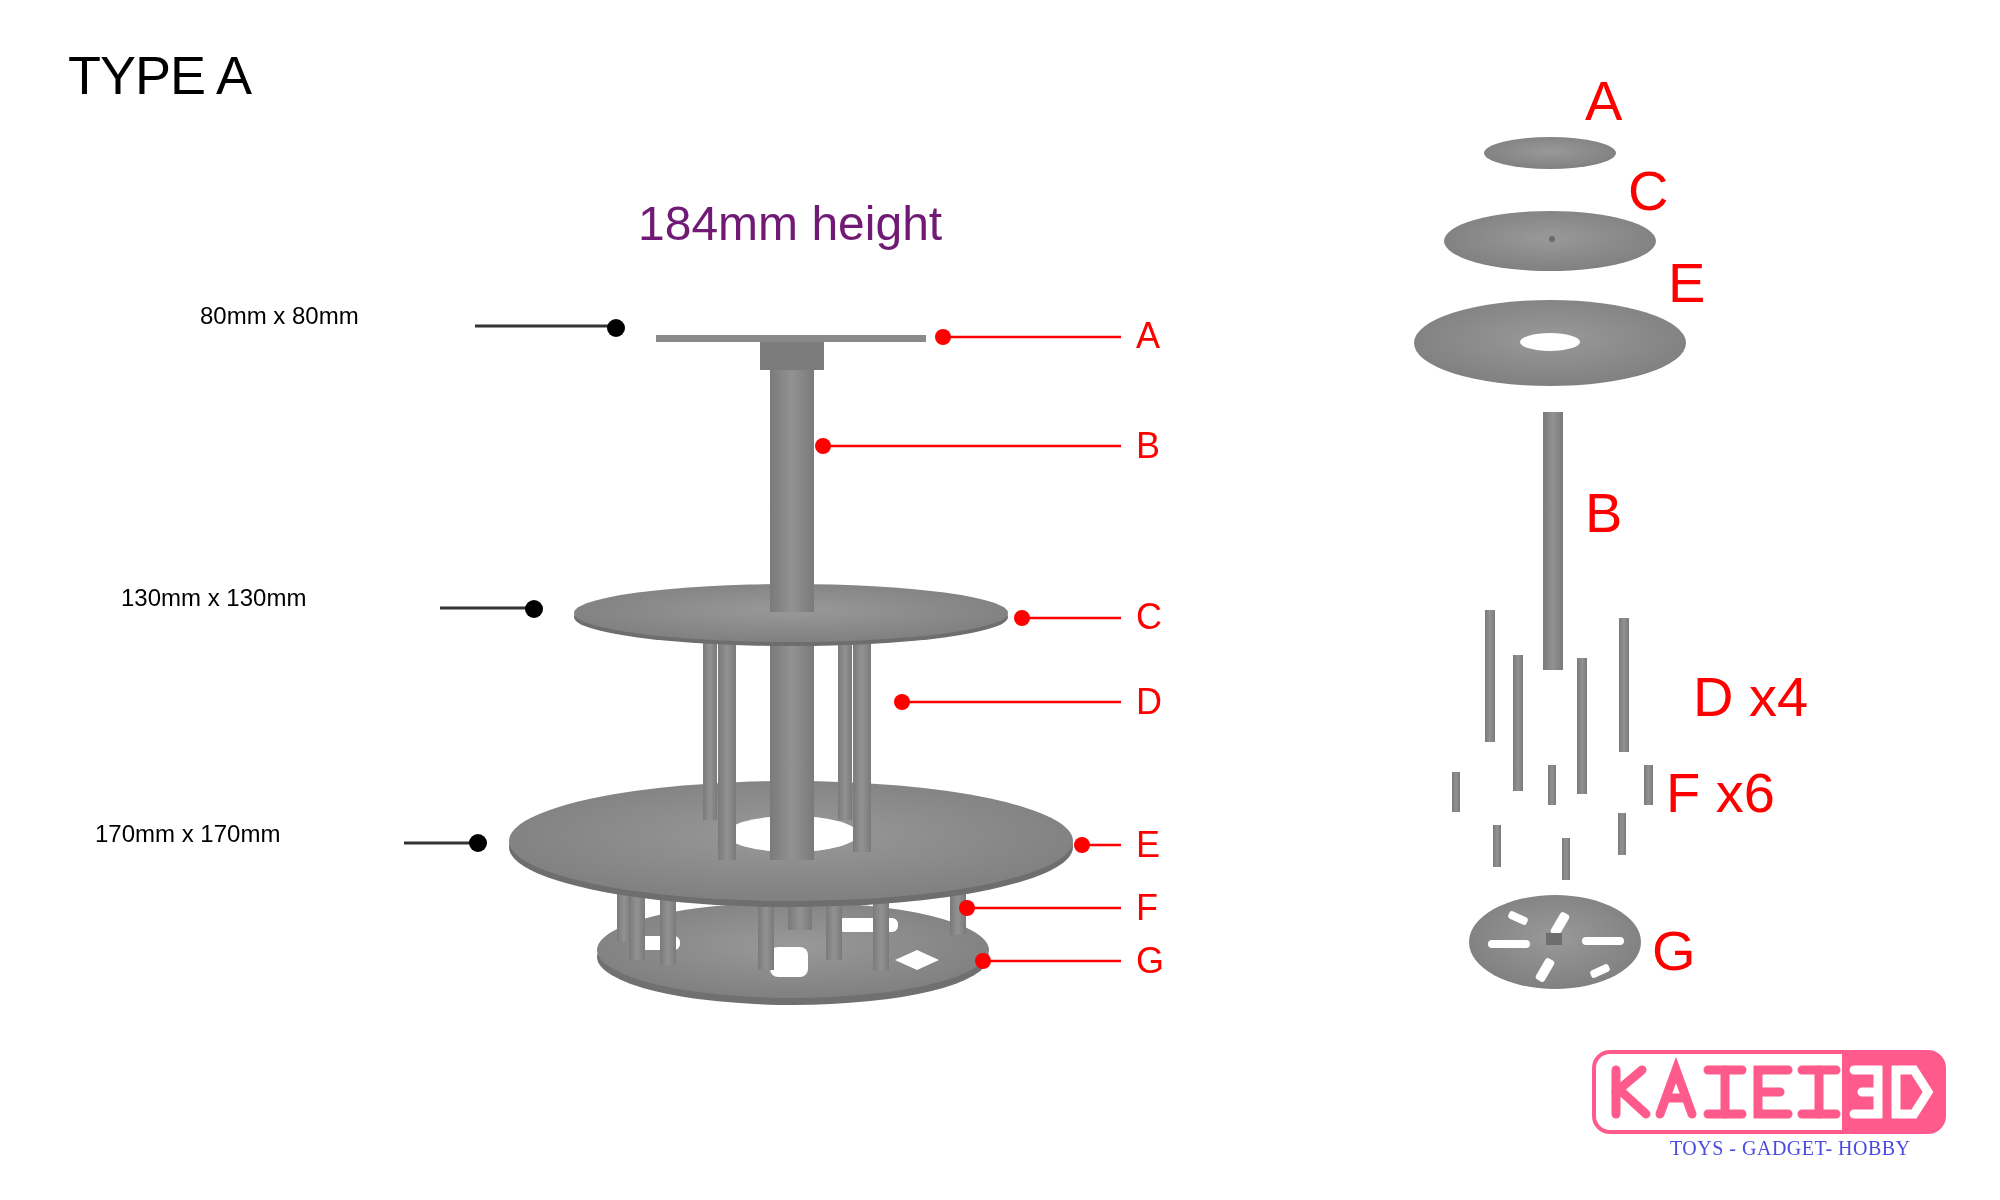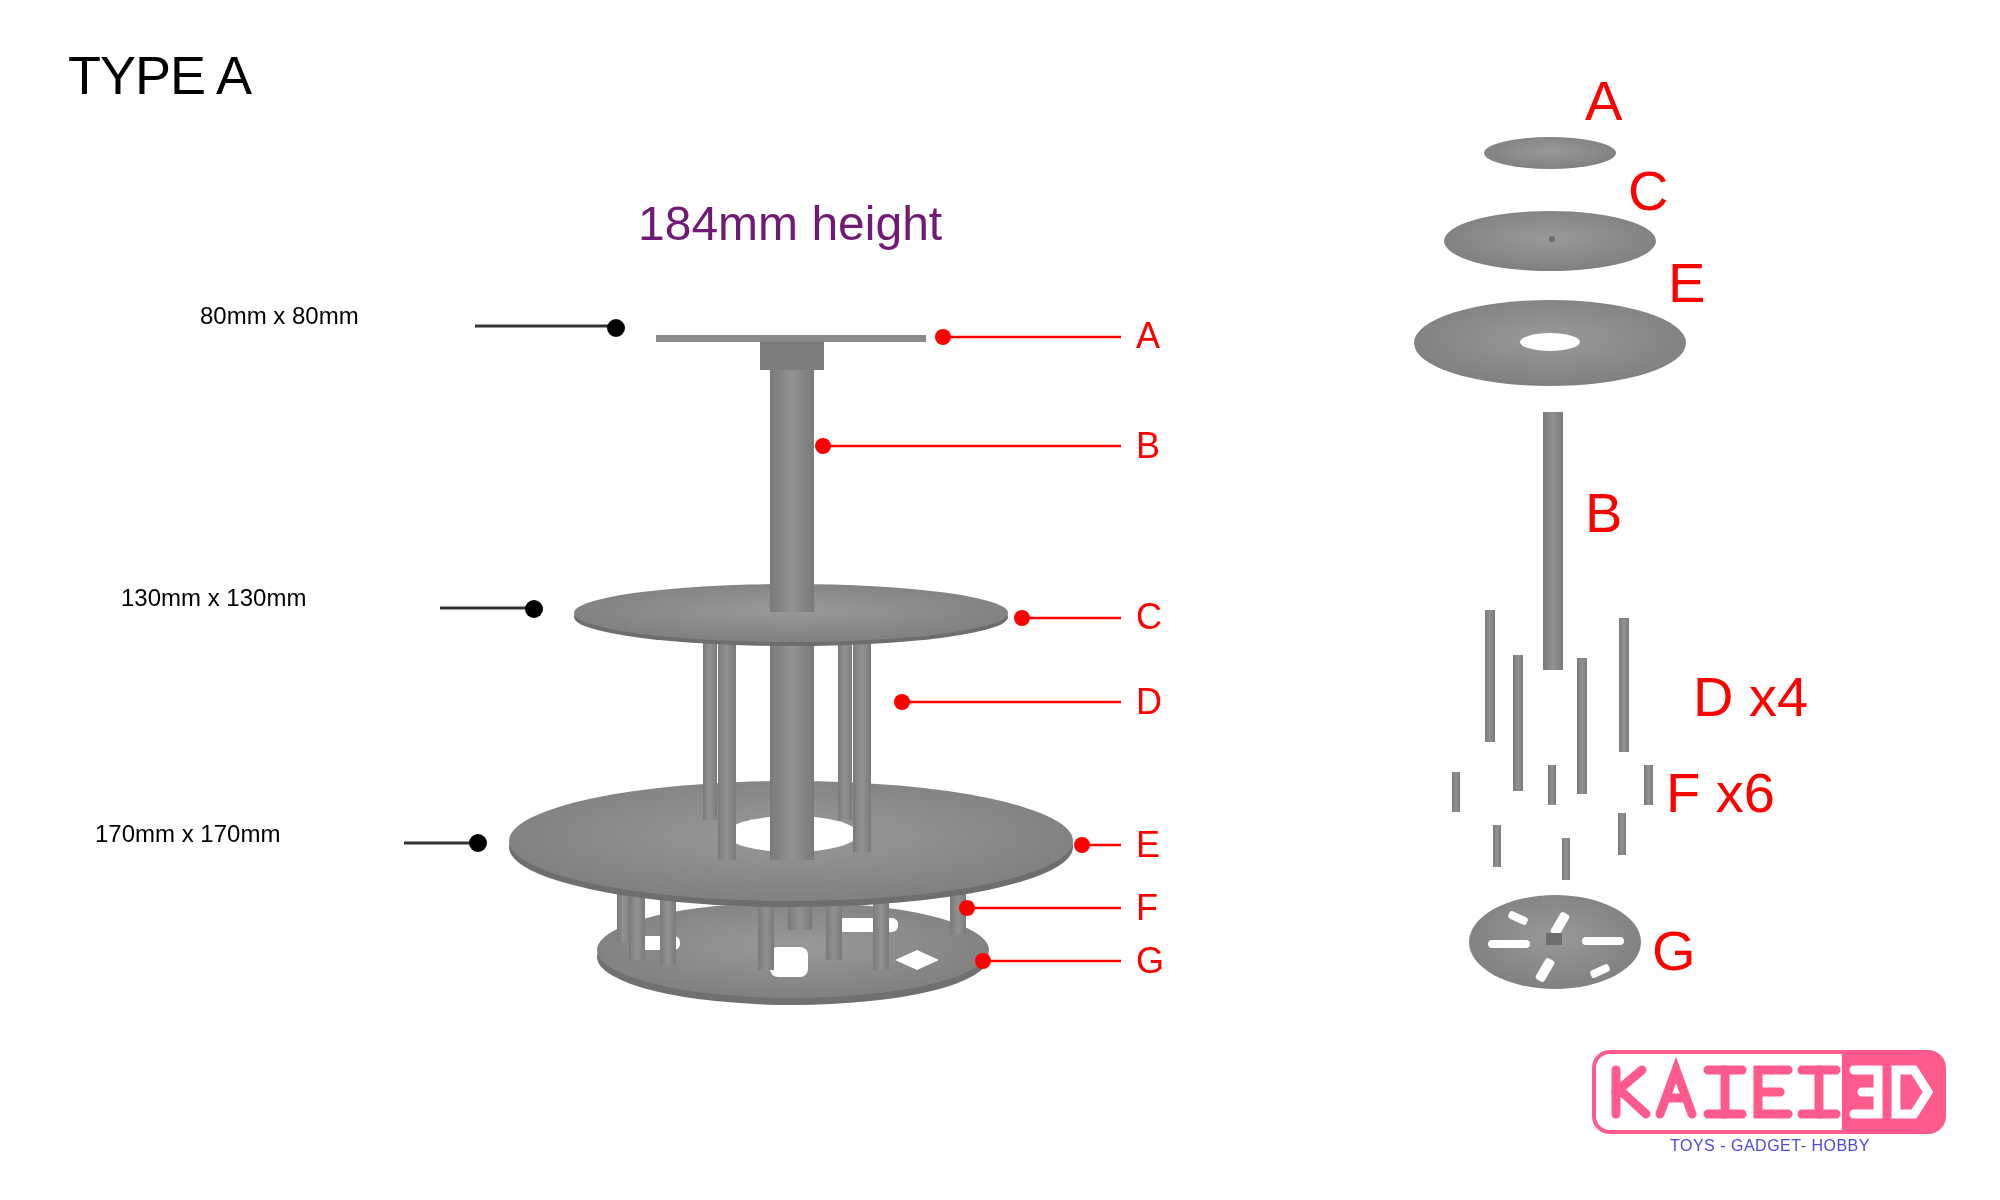--- a/index.html
+++ b/index.html
@@ -5,21 +5,21 @@
   html, body { margin:0; padding:0; background:#ffffff; }
   body { width:2000px; height:1200px; position:relative; overflow:hidden; font-family:"DejaVu Sans", sans-serif; }
   .abs { position:absolute; }
   .title { left:68px; top:44px; font-size:54px; color:#000; font-family:"Liberation Sans", sans-serif; letter-spacing:-1px;text-align:center; }
   .height-label { left:638px; top:196px; font-size:48px; color:#701a75; font-family:"Liberation Sans", sans-serif; }
   .dim { font-size:24px; color:#000; font-family:"Liberation Sans", sans-serif; white-space:nowrap; }
   .part { font-size:36px; color:#ff0000; font-family:"Liberation Sans", sans-serif; }
   .xpart { font-size:56px; color:#ff0000; font-family:"Liberation Sans", sans-serif; white-space:nowrap; }
   svg { position:absolute; left:0; top:0; }
   .logo { left:1592px; top:1050px; width:354px; height:84px; }
-  .logo-tag { left:1670px; top:1137px; font-size:16px; color:#4a4ae0; font-family:Liberation Sans, sans-serif; letter-spacing:0.5px; }
+  .logo-tag { left:1670px; top:1137px; font-size:20px; color:#4a4ae0; font-family:Liberation Serif, serif; letter-spacing:0.5px; }
 </style>
 </head>
 <body>
 
 <svg width="2000" height="1200" viewBox="0 0 2000 1200">
   <defs>
     <radialGradient id="discGrad" cx="50%" cy="45%" r="60%">
       <stop offset="0%" stop-color="#999"></stop>
       <stop offset="100%" stop-color="#7e7e7e"></stop>
     </radialGradient>

